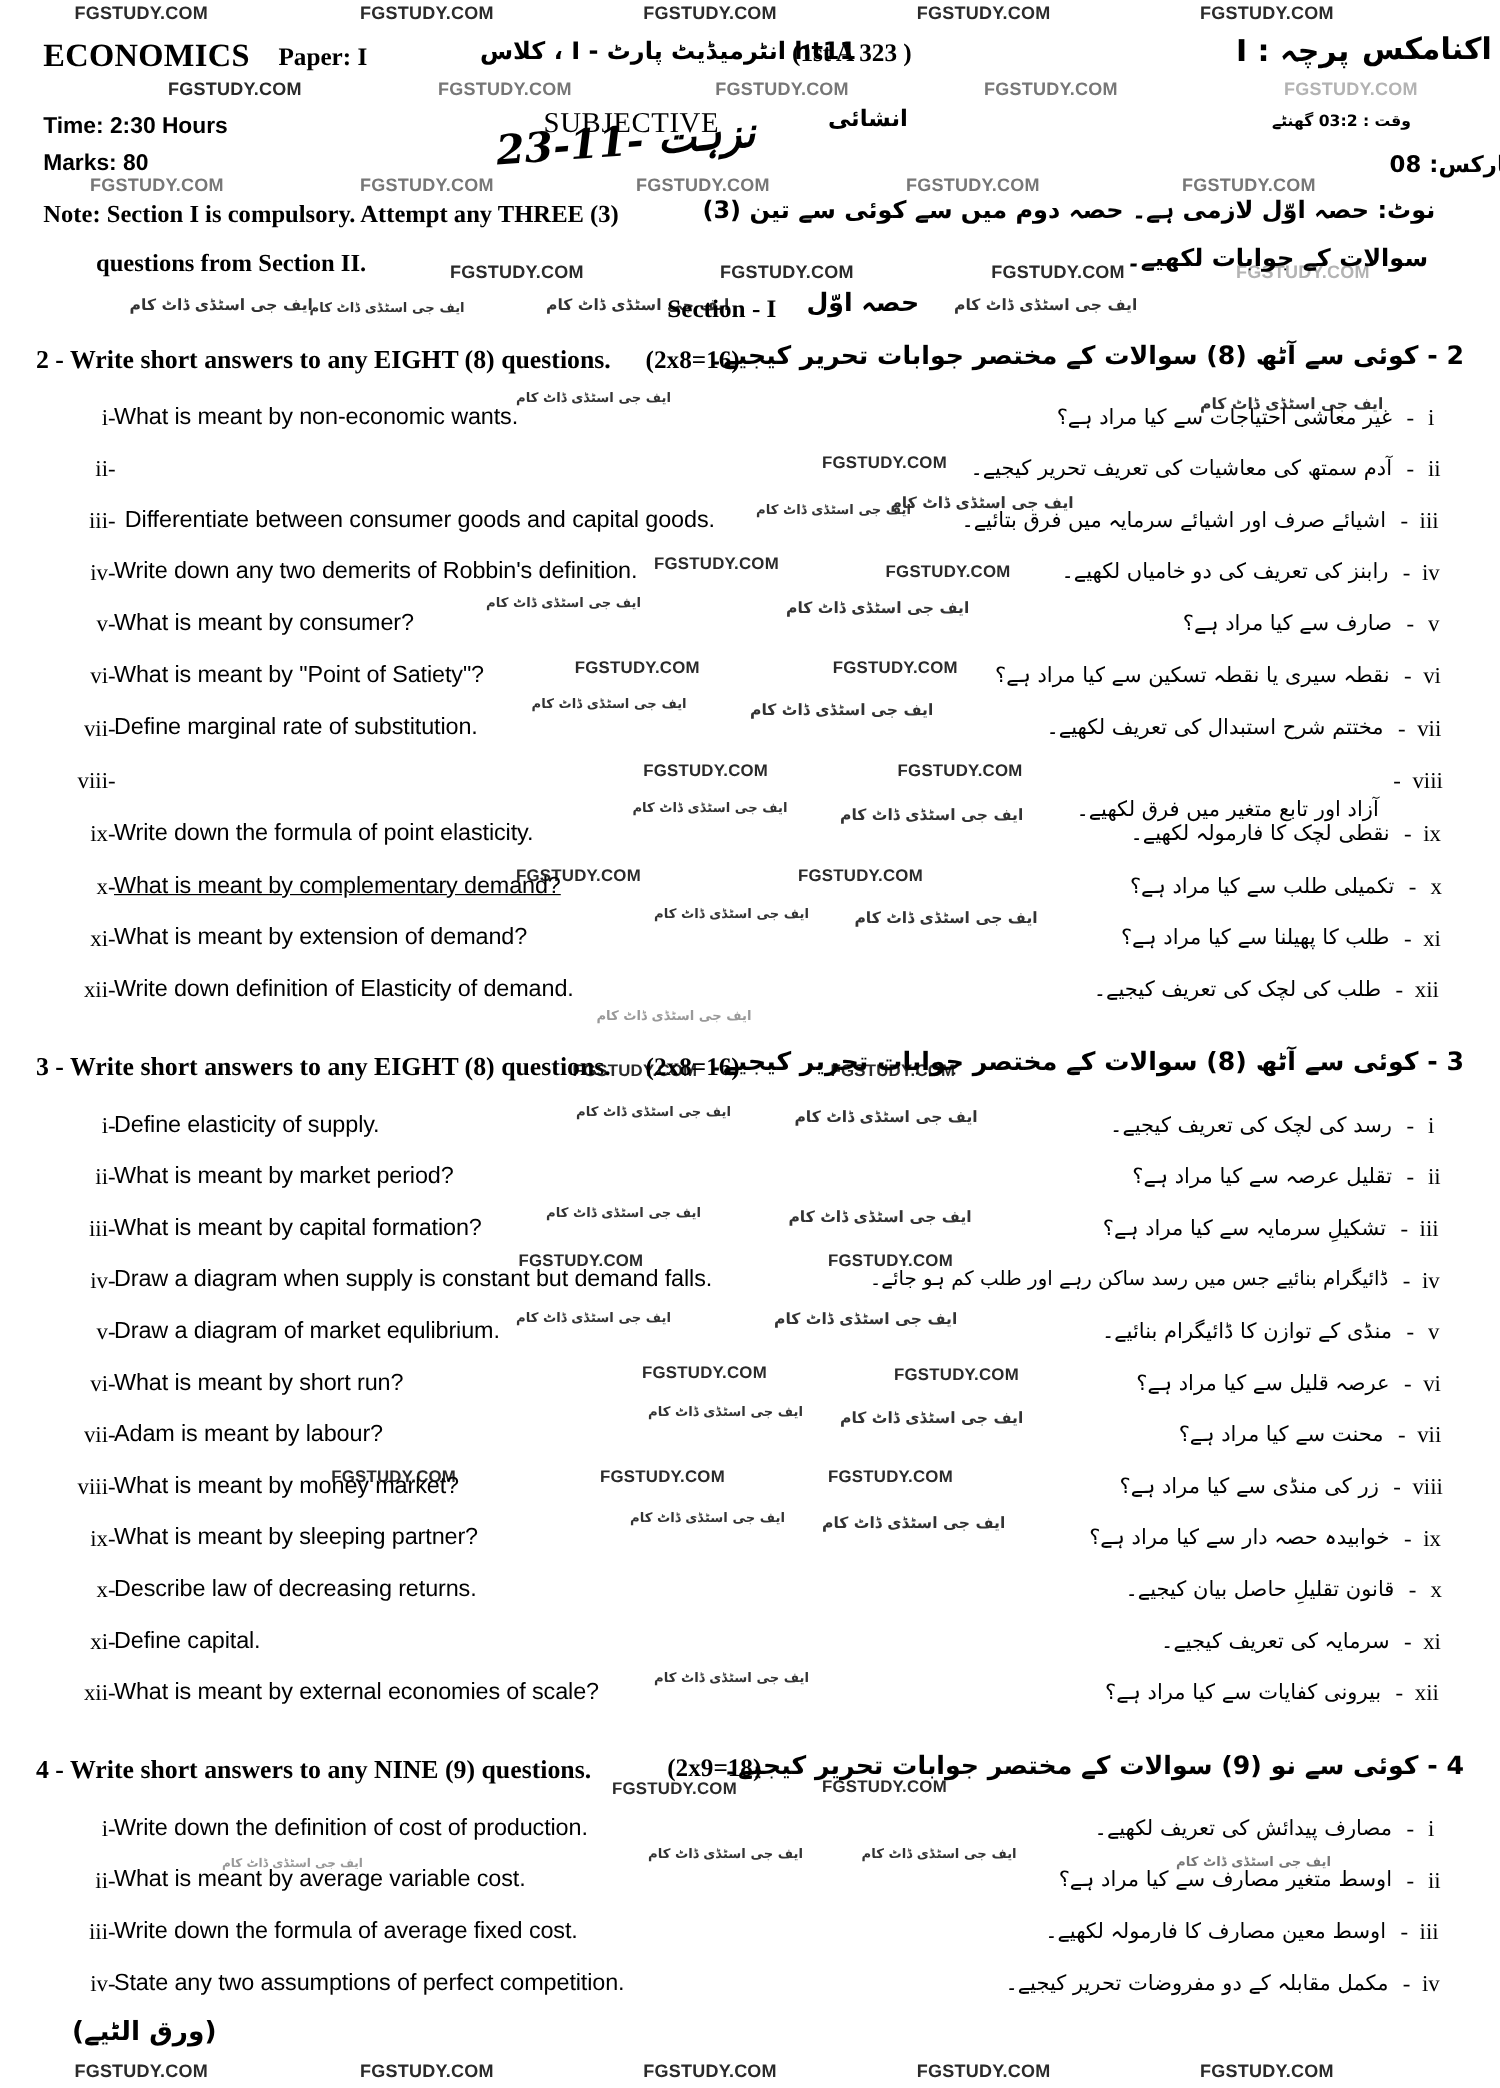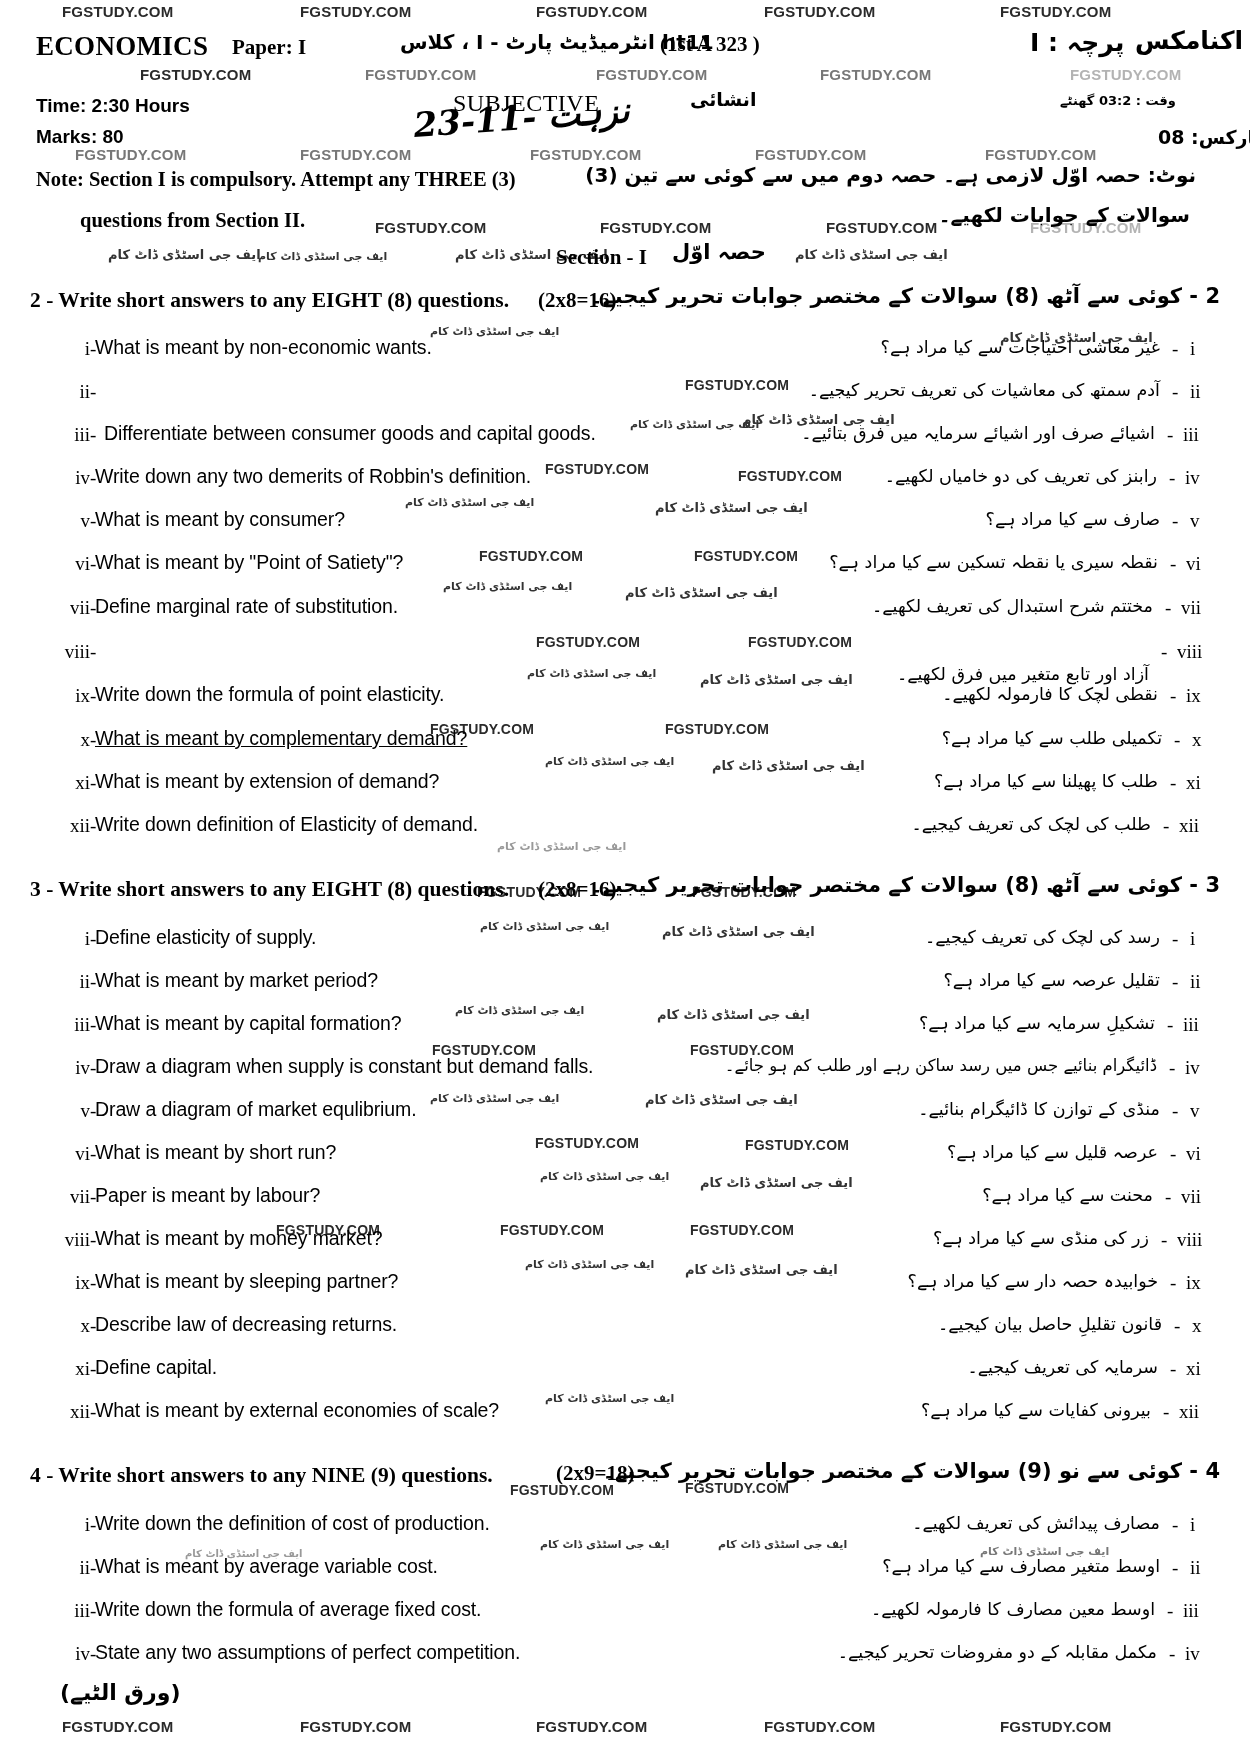--- a/index.html
+++ b/index.html
@@ -299,21 +299,21 @@
 
   <div class="abs rn" style="left:52px;top:1143px;width:38px;text-align:right;">vi</div>
   <div class="abs rn" style="left:90px;top:1143px;">-</div>
   <div class="abs qtext" style="left:95px;top:1141px;">What is meant by short run?</div>
   <div class="abs rn" style="left:1186px;top:1143px;">vi</div>
   <div class="abs rn" style="left:1170px;top:1143px;">-</div>
   <div class="abs qtext-ur" style="left:1158px;top:1142px;transform:translateX(-100%);">عرصہ قلیل سے کیا مراد ہے؟</div>
 
   <div class="abs rn" style="left:46px;top:1186px;width:44px;text-align:right;">vii</div>
   <div class="abs rn" style="left:90px;top:1186px;">-</div>
-  <div class="abs qtext" style="left:95px;top:1184px;">Paper is meant by labour?</div>
+  <div class="abs qtext" style="left:95px;top:1184px;">Adam is meant by labour?</div>
   <div class="abs rn" style="left:1181px;top:1186px;">vii</div>
   <div class="abs rn" style="left:1165px;top:1186px;">-</div>
   <div class="abs qtext-ur" style="left:1153px;top:1185px;transform:translateX(-100%);">محنت سے کیا مراد ہے؟</div>
 
   <div class="abs rn" style="left:38px;top:1229px;width:52px;text-align:right;">viii</div>
   <div class="abs rn" style="left:90px;top:1229px;">-</div>
   <div class="abs qtext" style="left:95px;top:1227px;">What is meant by money market?</div>
   <div class="abs rn" style="left:1177px;top:1229px;">viii</div>
   <div class="abs rn" style="left:1161px;top:1229px;">-</div>
   <div class="abs qtext-ur" style="left:1149px;top:1228px;transform:translateX(-100%);">زر کی منڈی سے کیا مراد ہے؟</div>

